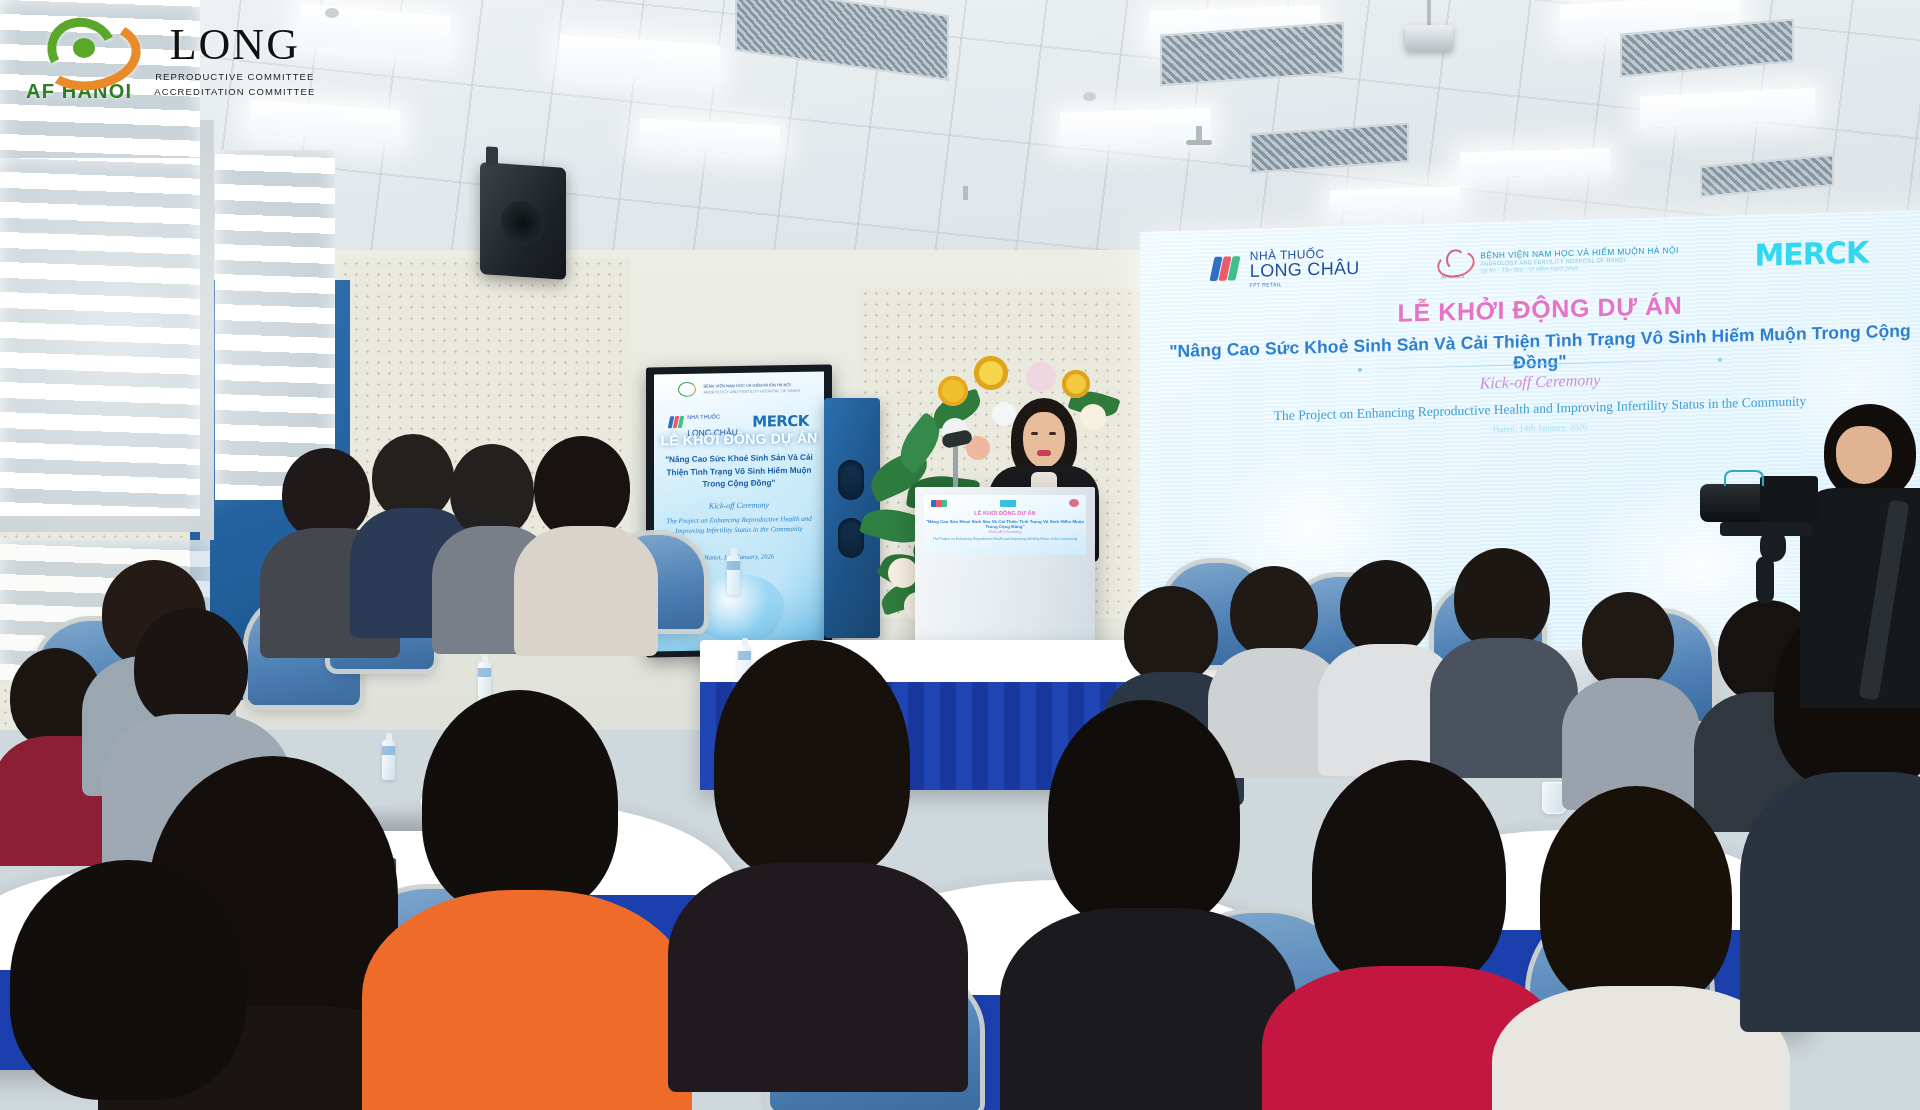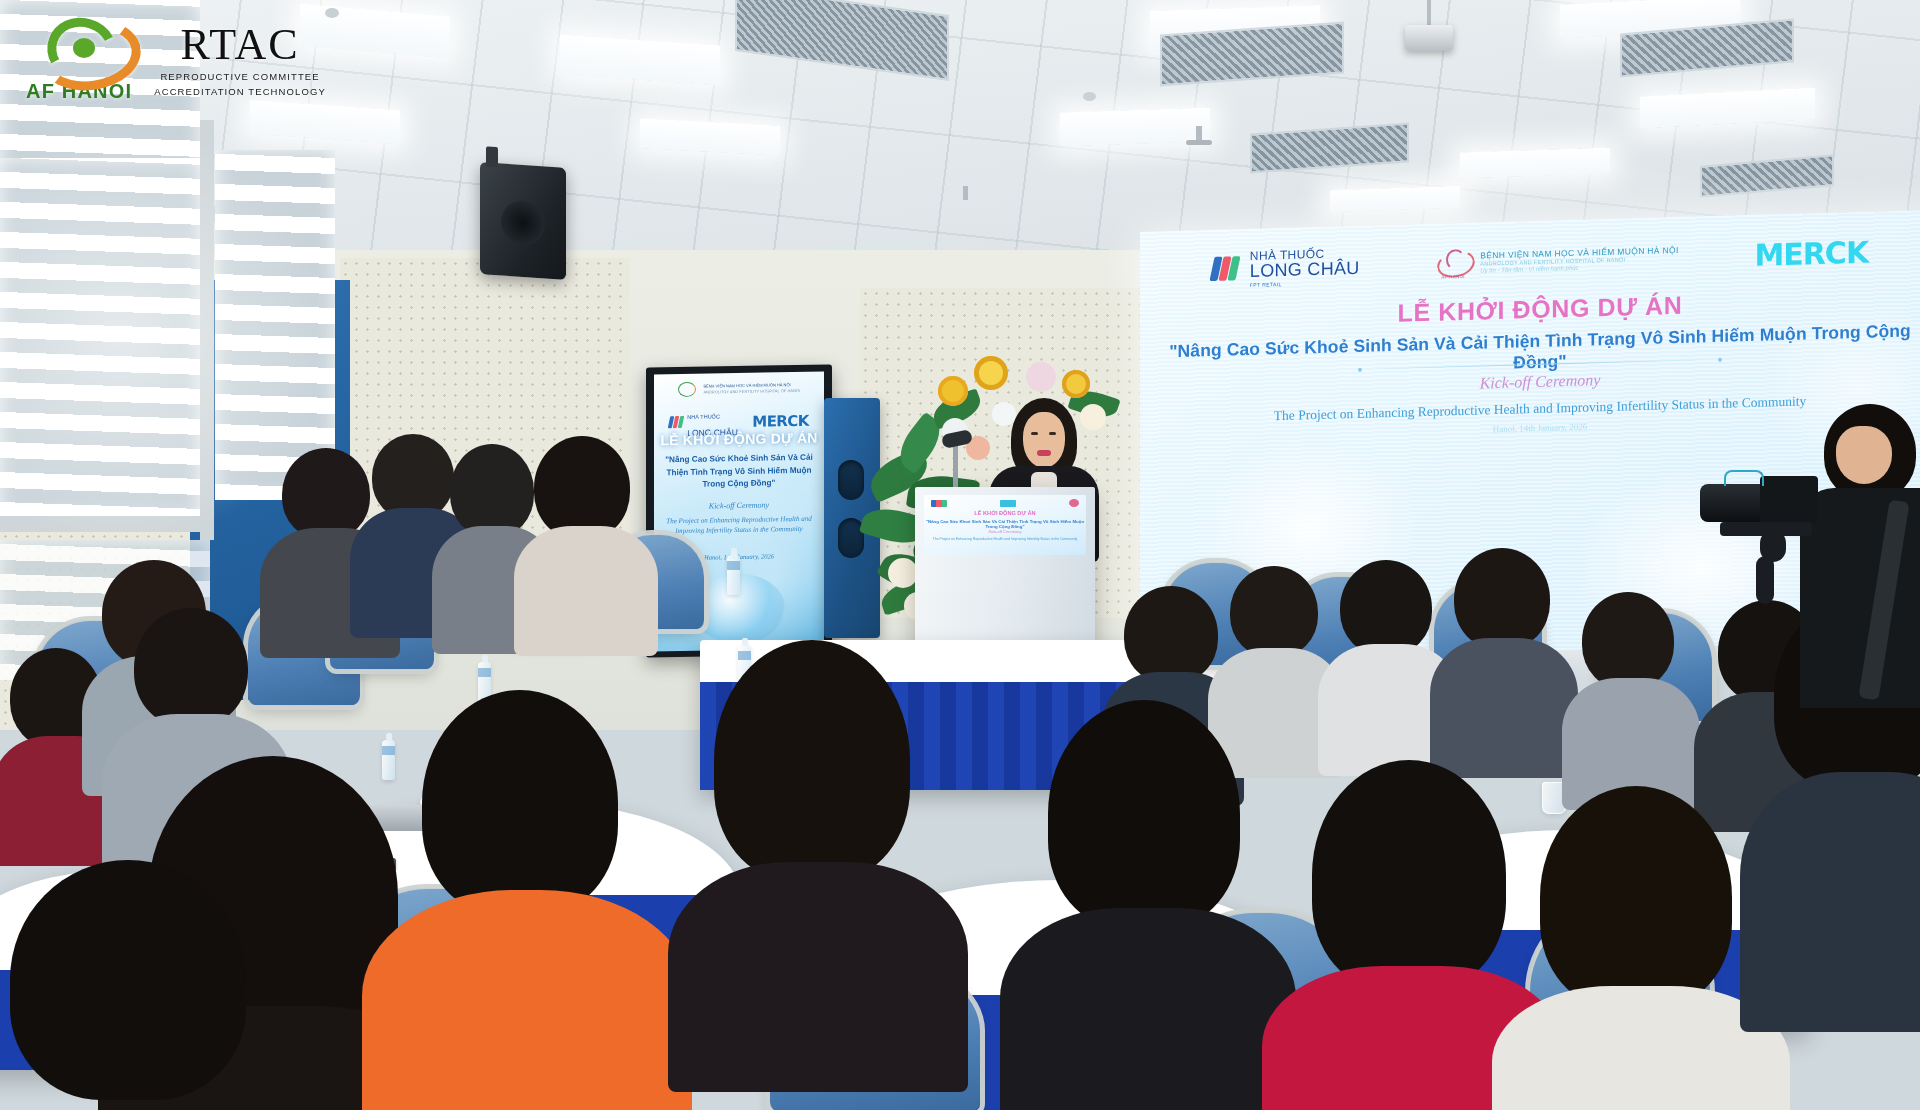--- a/index.html
+++ b/index.html
@@ -594,19 +594,19 @@
   <div class="wm">
     <div class="wm-af">
       <div class="mark">
         <div class="ring"></div>
           <div class="ring2"></div>
           <div class="dot"></div>
       </div>
       <div class="name">AF HANOI</div>
     </div>
     <div class="wm-rtac">
-      <div class="big">RTAC</div>
+      <div class="big">LONG</div>
       <div class="s1">REPRODUCTIVE COMMITTEE</div>
-      <div class="s2">ACCREDITATION TECHNOLOGY</div>
+      <div class="s2">ACCREDITATION COMMITTEE</div>
     </div>
   </div>
 
 </div>
 
 </body></html>

